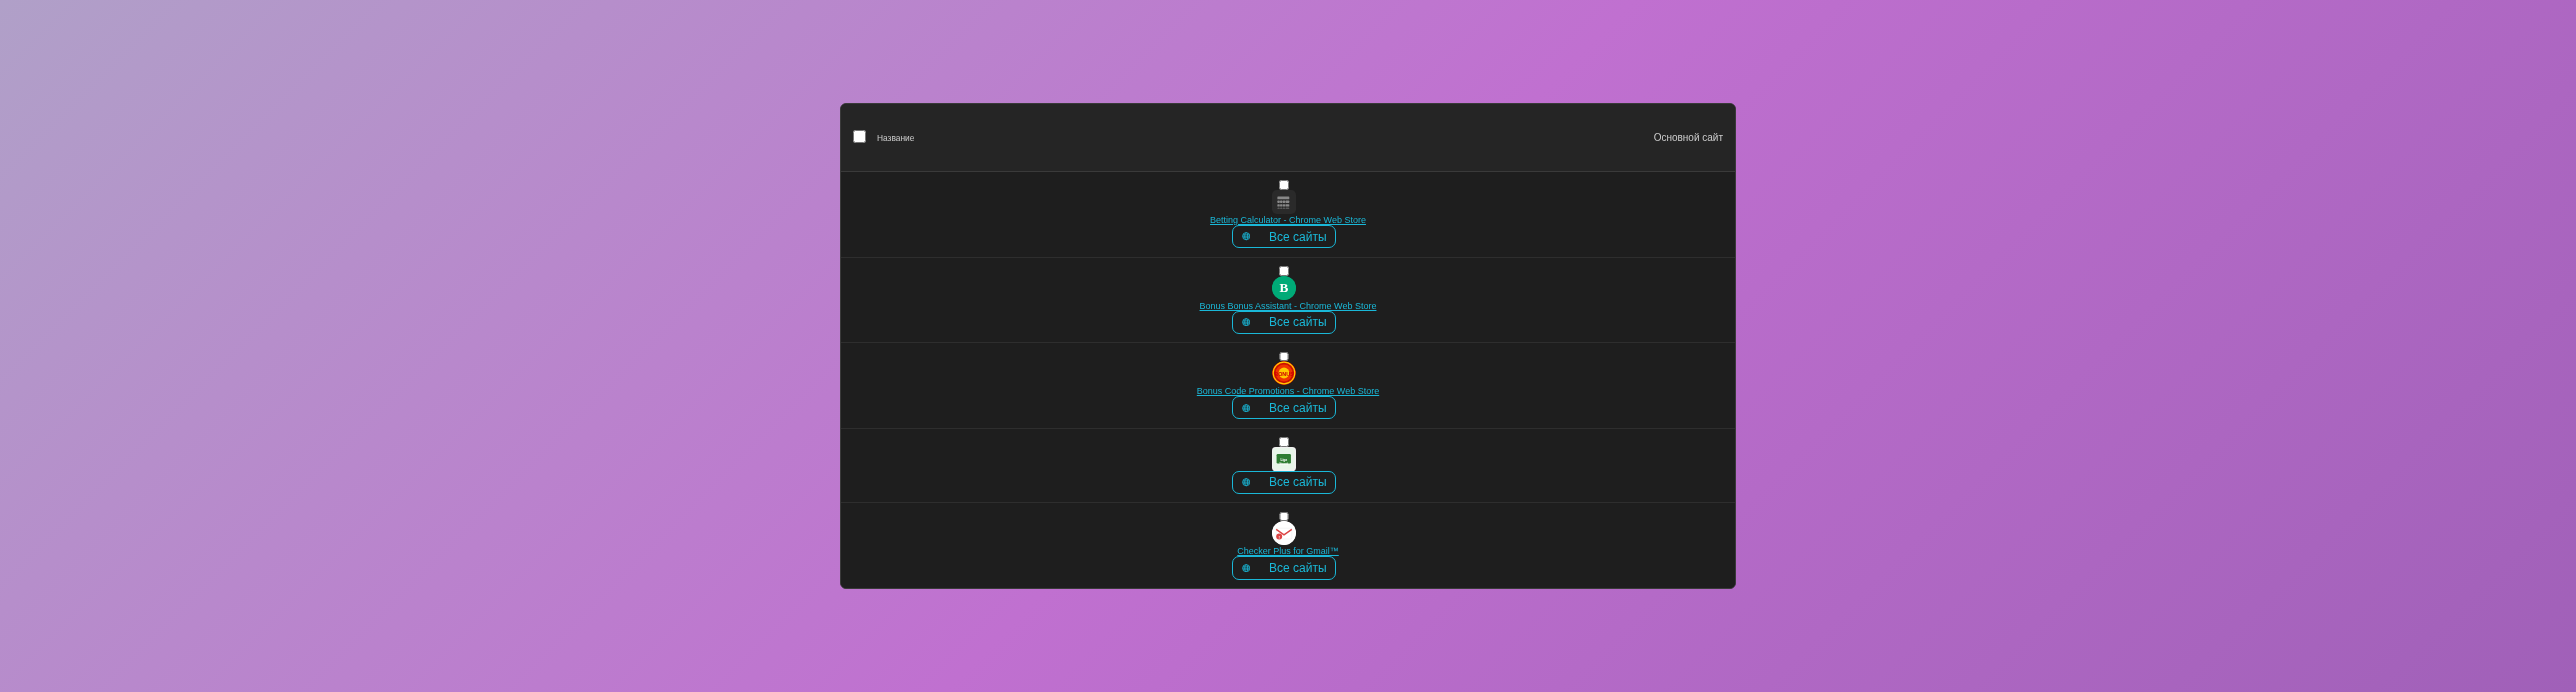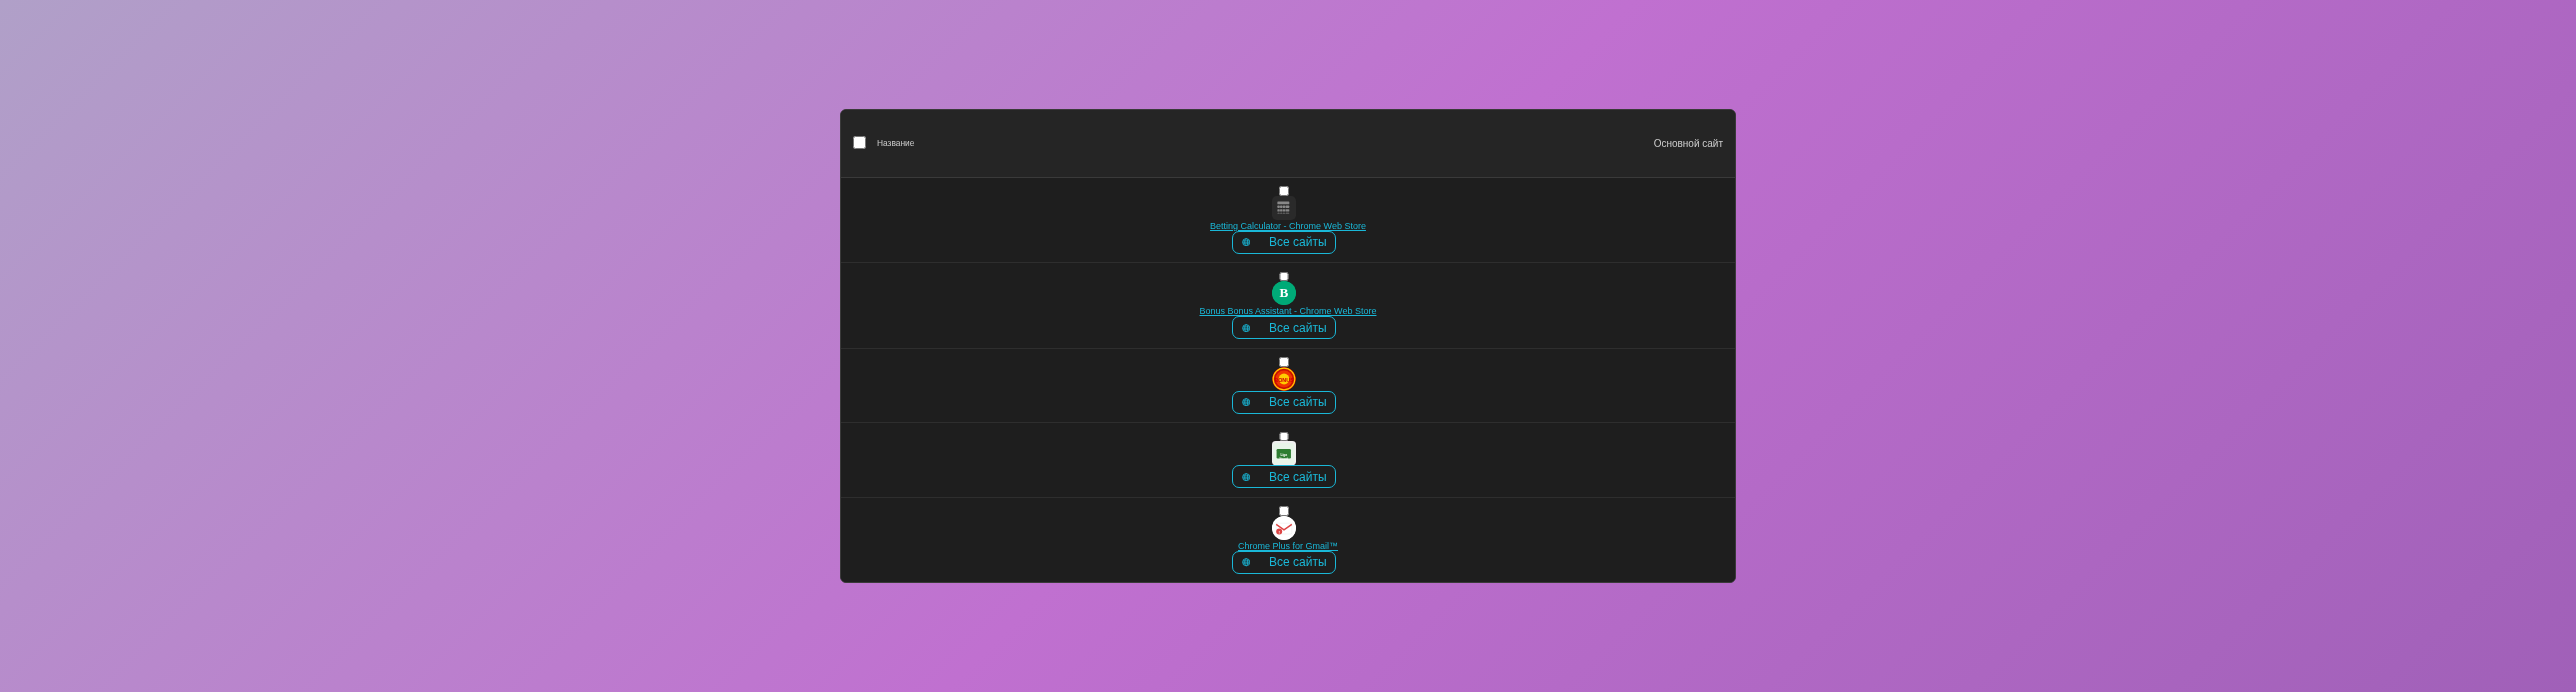--- a/index.html
+++ b/index.html
@@ -237,20 +237,23 @@
     </div>
     <div class="row-icon" style="border-radius:50%; overflow:hidden;">
       <svg width="24" height="24" viewBox="0 0 40 40" xmlns="http://www.w3.org/2000/svg">
         <circle cx="20" cy="20" r="20" fill="#cc1100"></circle>
         <circle cx="20" cy="20" r="14" fill="#ff4400" opacity="0.7"></circle>
         <circle cx="20" cy="20" r="9" fill="#ffcc00"></circle>
         <text x="20" y="25" text-anchor="middle" font-size="9" font-weight="bold" fill="#cc0000" font-family="Arial">BONUS</text>
         <circle cx="20" cy="20" r="18" fill="none" stroke="#ffcc00" stroke-width="2"></circle>
       </svg>
     </div>
+    <div class="row-name">
+      <a href="#">Bonus Code Promotions - Chrome Web Store</a>
+    </div>
     <div class="row-site">
       <button class="all-sites-btn">
         <svg class="globe-icon" viewBox="0 0 14 14" fill="none" xmlns="http://www.w3.org/2000/svg">
           <circle cx="7" cy="7" r="6" stroke="#1ab8d8" stroke-width="1.3"></circle>
           <ellipse cx="7" cy="7" rx="2.5" ry="6" stroke="#1ab8d8" stroke-width="1.3"></ellipse>
           <line x1="1" y1="7" x2="13" y2="7" stroke="#1ab8d8" stroke-width="1.3"></line>
           <line x1="1.5" y1="4.5" x2="12.5" y2="4.5" stroke="#1ab8d8" stroke-width="1"></line>
           <line x1="1.5" y1="9.5" x2="12.5" y2="9.5" stroke="#1ab8d8" stroke-width="1"></line>
         </svg>
         <span>Все сайты</span>
@@ -291,21 +294,21 @@
     <div class="row-icon icon-gmail" style="border-radius:50%;">
       <svg width="24" height="24" viewBox="0 0 40 40" xmlns="http://www.w3.org/2000/svg">
         <circle cx="20" cy="20" r="20" fill="white"></circle>
         <rect x="7" y="12" width="26" height="18" rx="2" fill="white" stroke="#ddd" stroke-width="0.5"></rect>
         <path d="M7 14 L20 23 L33 14" stroke="#dd4444" stroke-width="2.5" fill="none"></path>
         <circle cx="12" cy="26" r="5" fill="#dd4444"></circle>
         <text x="12" y="29.5" text-anchor="middle" font-size="7" font-weight="bold" fill="white" font-family="Arial">!</text>
       </svg>
     </div>
     <div class="row-name">
-      <a href="#">Chrome Plus for Gmail™</a>
+      <a href="#">Checker Plus for Gmail™</a>
     </div>
     <div class="row-site">
       <button class="all-sites-btn">
         <svg class="globe-icon" viewBox="0 0 14 14" fill="none" xmlns="http://www.w3.org/2000/svg">
           <circle cx="7" cy="7" r="6" stroke="#1ab8d8" stroke-width="1.3"></circle>
           <ellipse cx="7" cy="7" rx="2.5" ry="6" stroke="#1ab8d8" stroke-width="1.3"></ellipse>
           <line x1="1" y1="7" x2="13" y2="7" stroke="#1ab8d8" stroke-width="1.3"></line>
           <line x1="1.5" y1="4.5" x2="12.5" y2="4.5" stroke="#1ab8d8" stroke-width="1"></line>
           <line x1="1.5" y1="9.5" x2="12.5" y2="9.5" stroke="#1ab8d8" stroke-width="1"></line>
         </svg>

